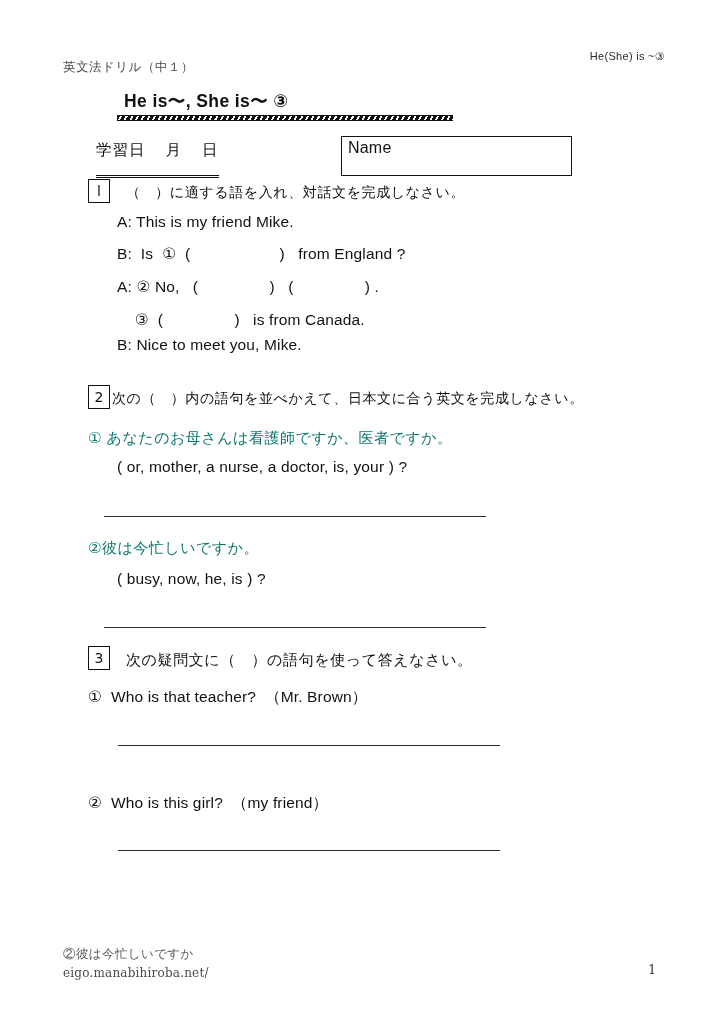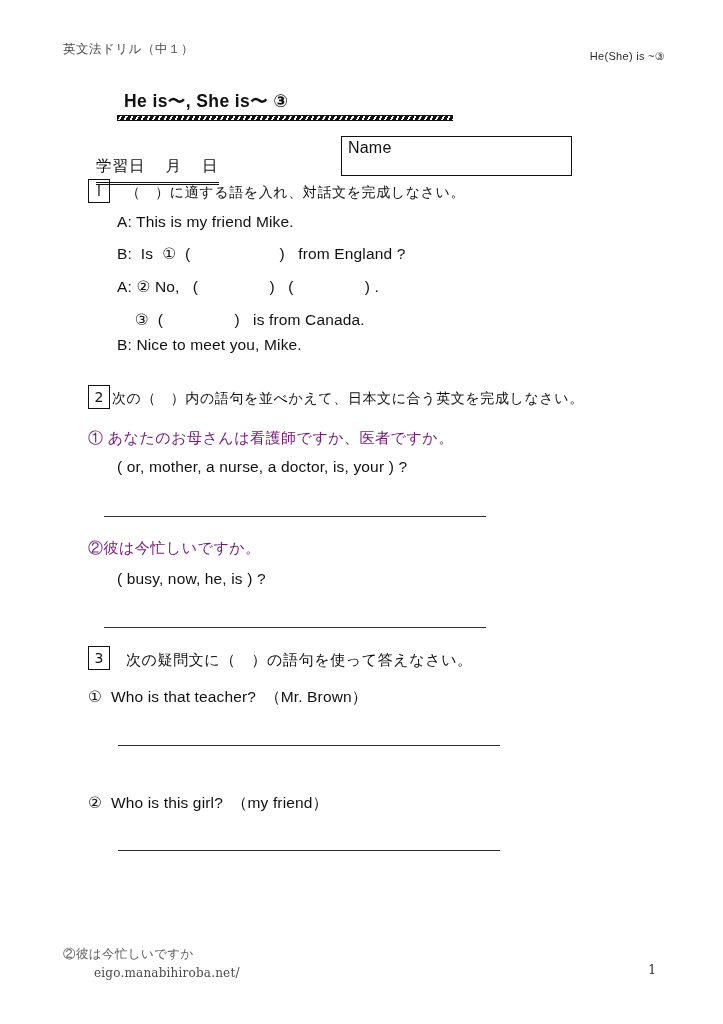--- a/index.html
+++ b/index.html
@@ -16,21 +16,21 @@
     width: 723px;
     height: 1024px;
     background: #ffffff;
     overflow: hidden;
   }
 
   
   .hdr-left {
     position: absolute;
     left: 63px;
-    top: 41px;
+    top: 59px;
     font-family: "DejaVu Serif", "Liberation Serif", serif;
     font-size: 12.5px;
     color: #4a4a4a;
     letter-spacing: 0.5px;
     white-space: nowrap;
   }
   .hdr-right {
     position: absolute;
     right: 58px;
     top: 50px;
@@ -79,24 +79,23 @@
   .title-rule::after  { bottom: 0; }
 
   
   .studydate {
     position: absolute;
     left: 96px;
     top: 140px;
     font-size: 15.5px;
     color: #111;
     letter-spacing: 1px;
-    padding-bottom: 5px;
+    padding-bottom: 14px;
     border-bottom: 3px double #111;
     white-space: nowrap;
-    margin-top: 16px;
   }
   .studydate .sp { display: inline-block; width: 20px; }
 
   .name-box {
     position: absolute;
     left: 341px;
     top: 136px;
     width: 231px;
     height: 40px;
     border: 1.4px solid #111;
@@ -136,24 +135,23 @@
   .line {
     position: absolute;
     font-size: 15.5px;
     color: #111;
     letter-spacing: 0.15px;
     white-space: pre;
   }
   .line-ja {
     position: absolute;
     font-size: 15px;
-    color: #701a75;
+    color: #0f766e;
     letter-spacing: 0.5px;
     white-space: nowrap;
-    font-family: Liberation Serif, serif;
   }
 
   
   .ansline {
     position: absolute;
     height: 0;
     border-top: 1.6px solid #2e2e2e;
   }
 
   
@@ -169,21 +167,20 @@
   }
   .foot-b {
     position: absolute;
     left: 63px;
     top: 966px;
     font-family: "DejaVu Serif", "Liberation Serif", serif;
     font-size: 12px;
     color: #4a4a4a;
     letter-spacing: 0.2px;
     white-space: nowrap;
-    margin-left: 31px;
   }
   .pageno {
     position: absolute;
     left: 648px;
     top: 962px;
     font-family: "DejaVu Serif", "Liberation Serif", serif;
     font-size: 13px;
     color: #3a3a3a;
   }
 </style>

